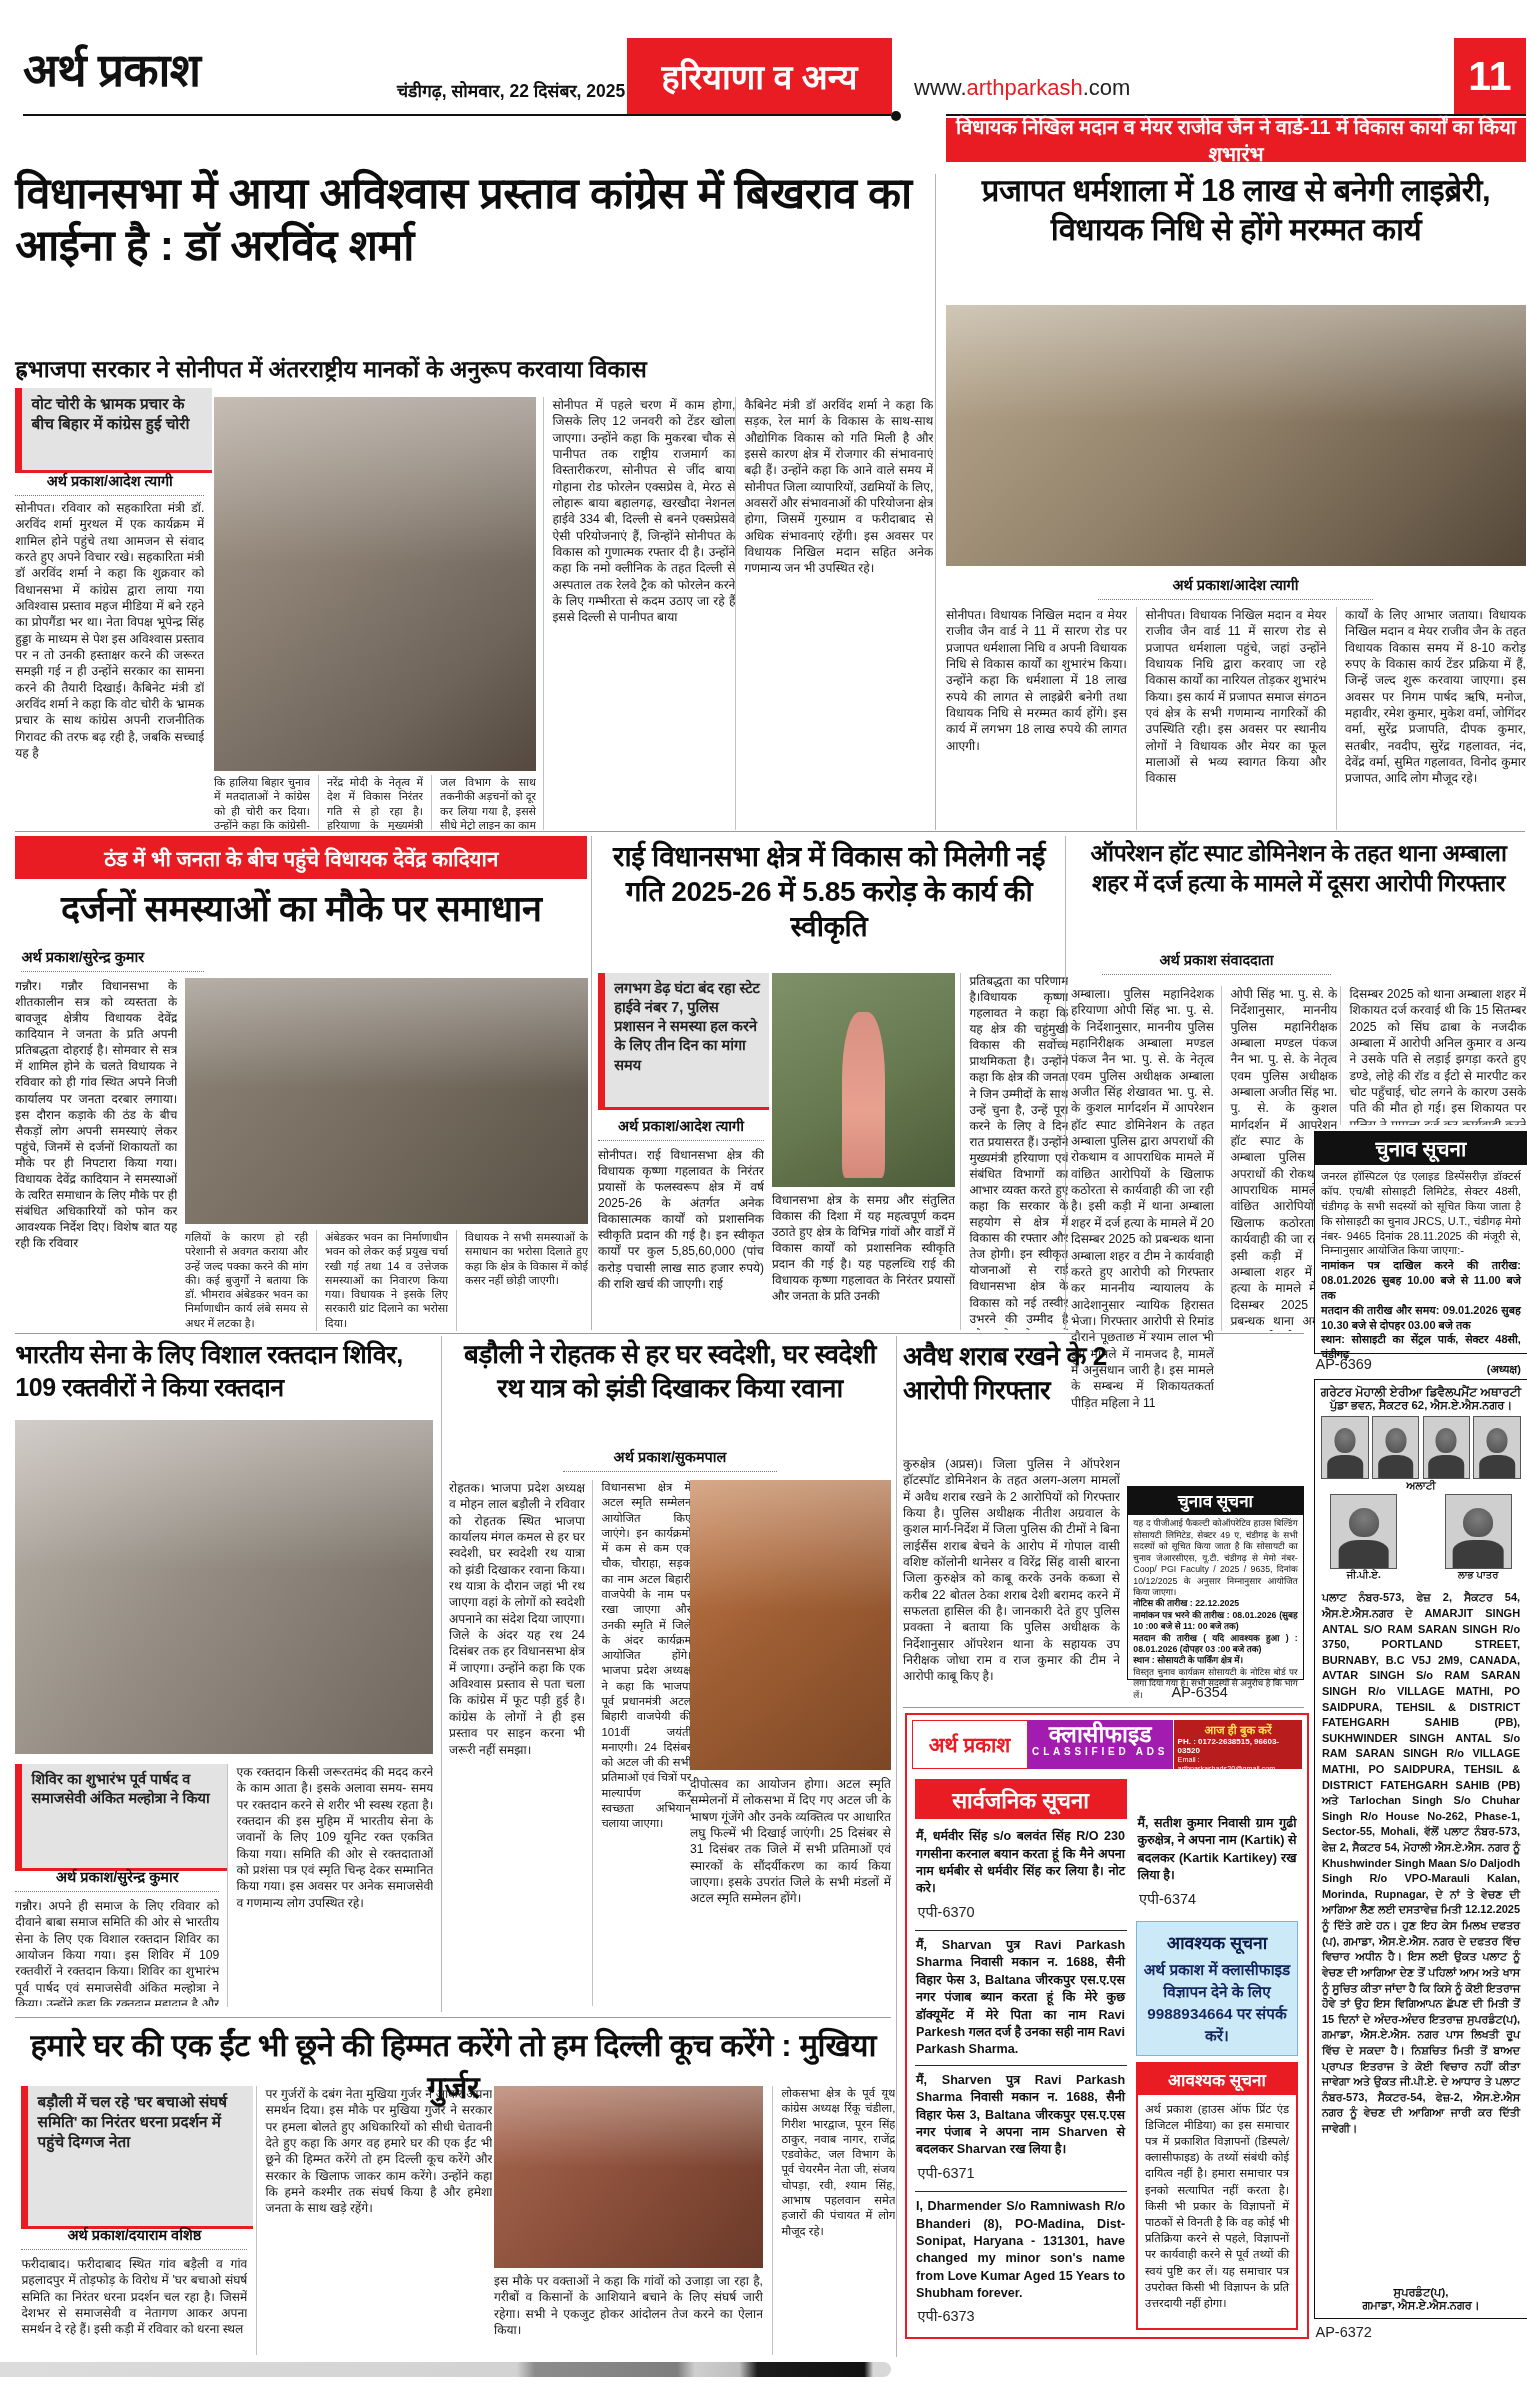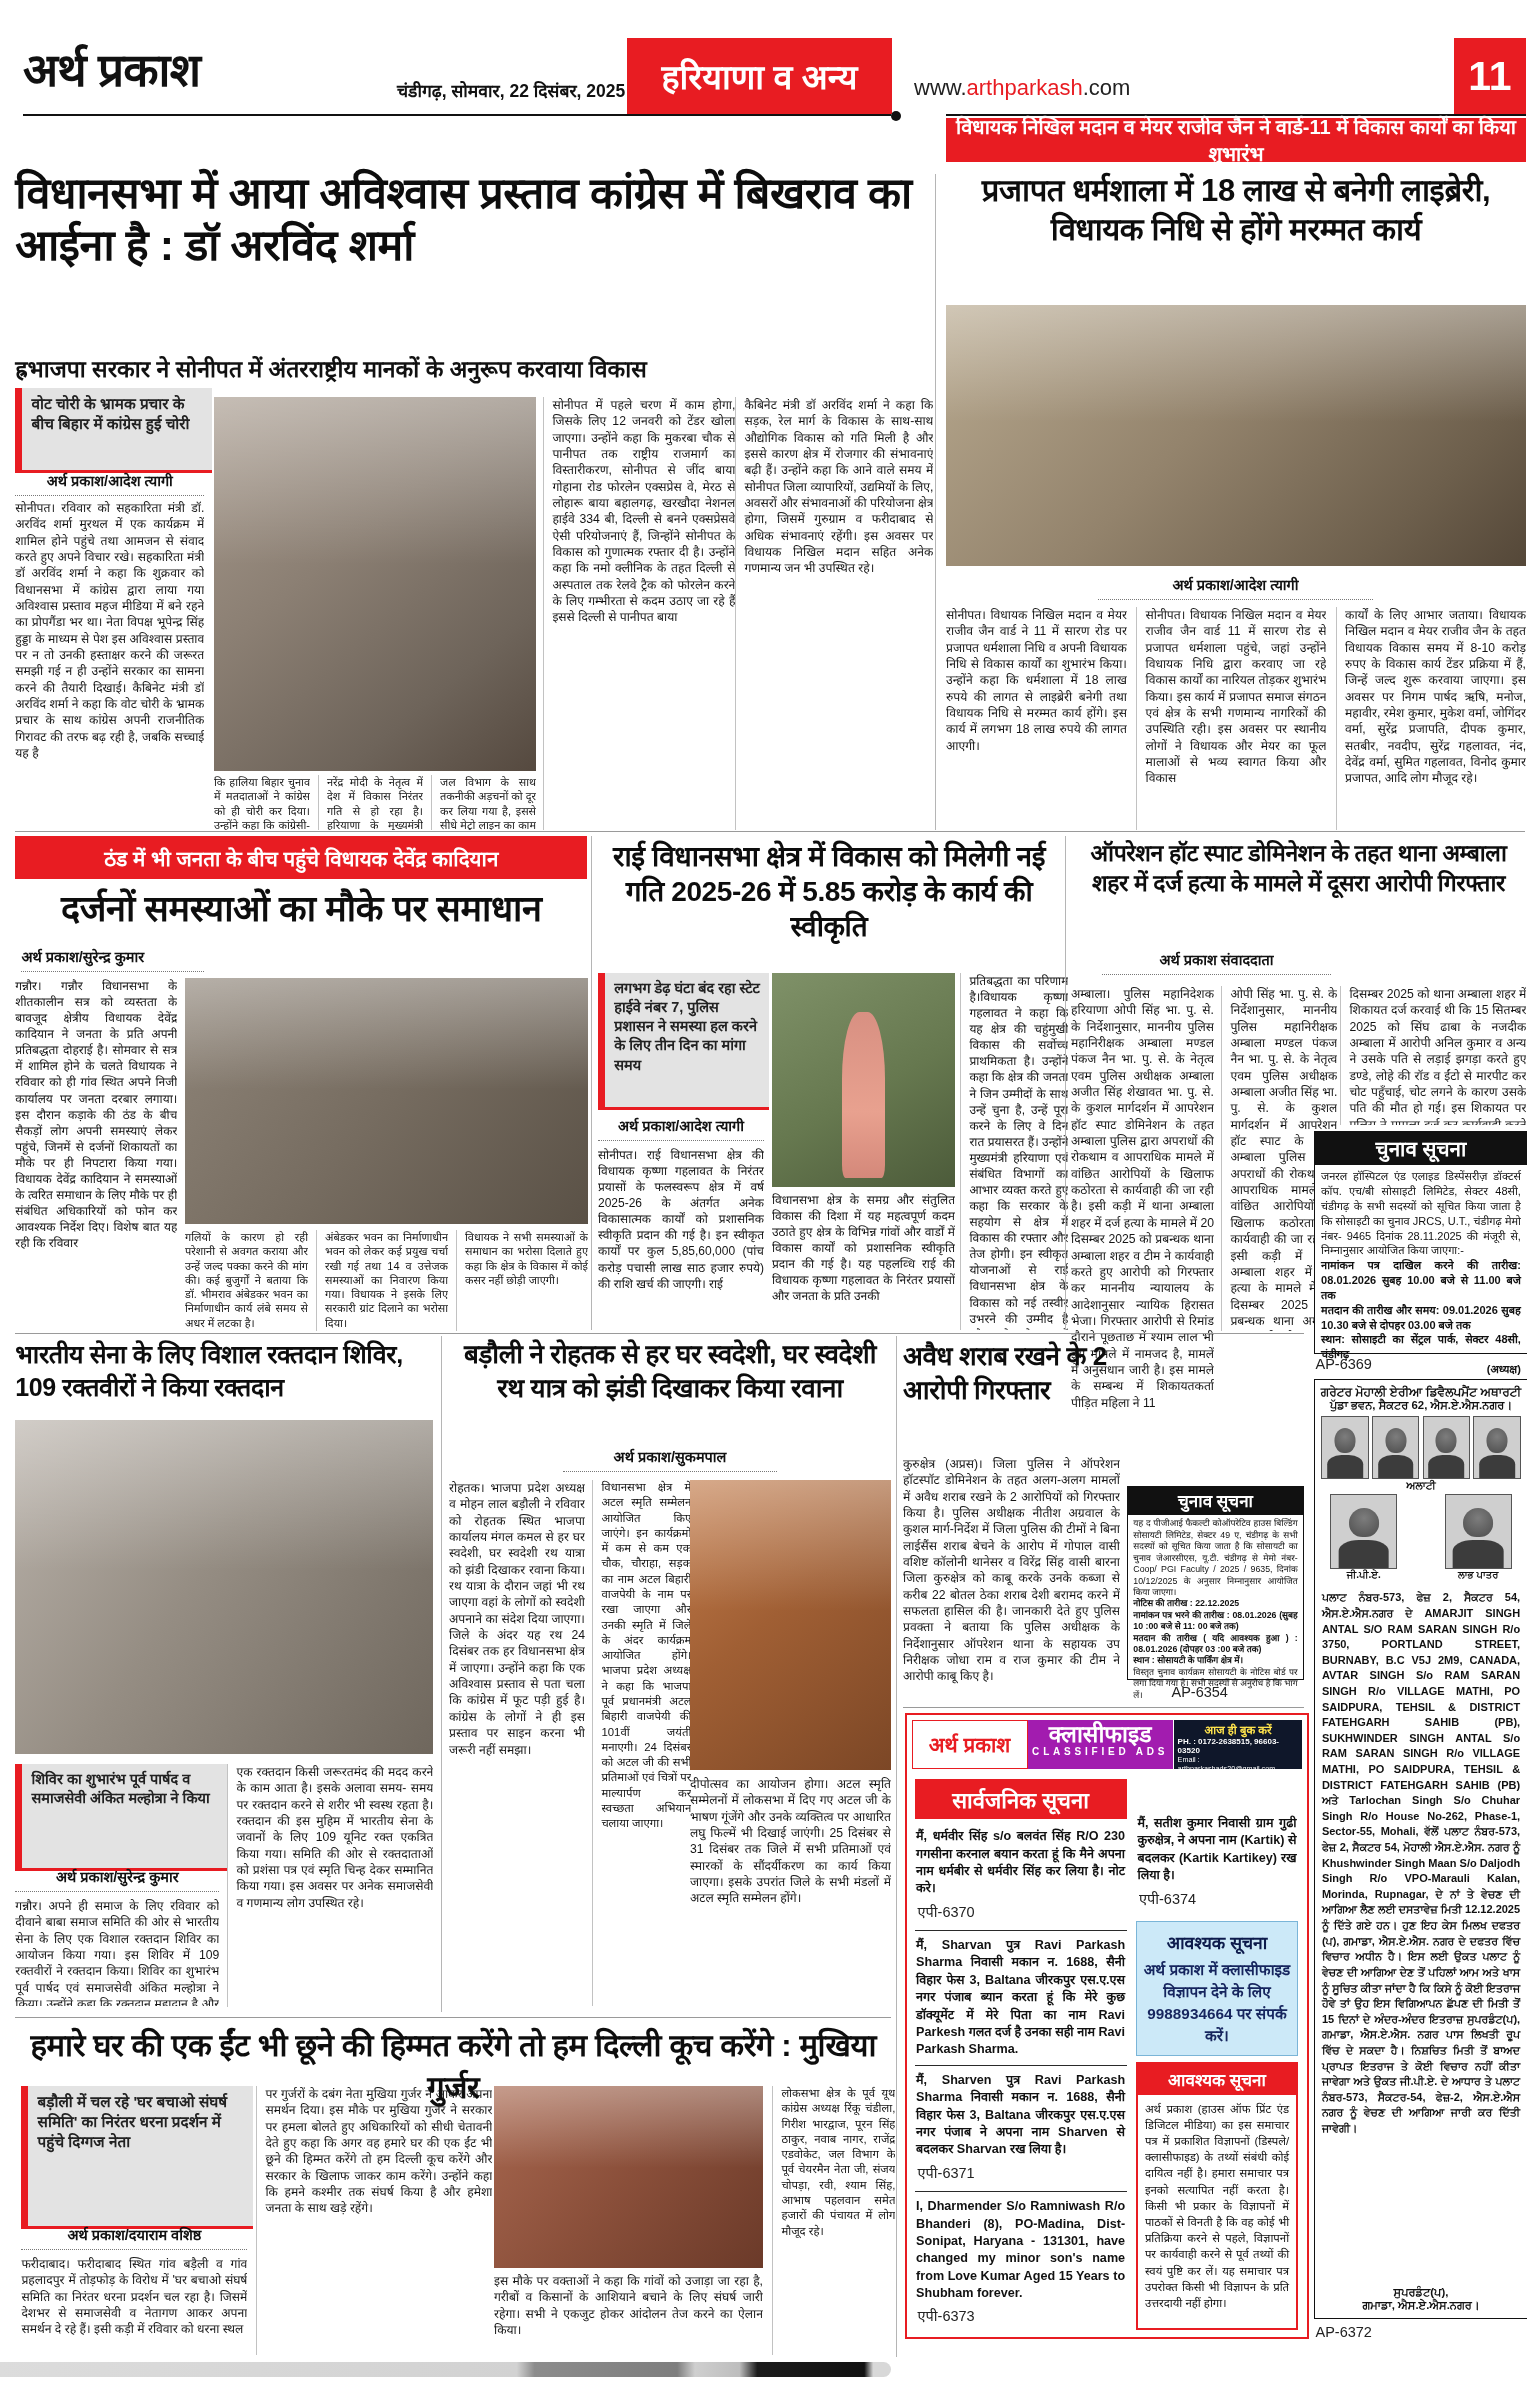--- a/index.html
+++ b/index.html
@@ -192,21 +192,21 @@
 
   <div class="abs hrule" style="left:903px;top:1707px;width:401px;"></div>
 
   <div class="abs" style="left:905px;top:1713px;width:400px;height:622px;border:2.3px solid #e81c22;background:#fff;">
     <div style="display:flex;height:49px;margin:4.6px;">
       <div style="width:114px;background:#fff;color:#e81c22;font-weight:900;font-size:20.6px;display:flex;align-items:center;justify-content:center;border:1.5px solid #e81c22;">अर्थ प्रकाश</div>
       <div style="flex:1;background:#a21caf;color:#fff;text-align:center;padding-top:3.1px;">
         <div style="font-size:23px;font-weight:900;line-height:1;">क्लासीफाइड</div>
         <div style="font-size:10px;letter-spacing:3.8px;font-weight:700;">CLASSIFIED ADS</div>
       </div>
-      <div style="width:121px;background:#0f172a;color:#fff;border-left:1.5px solid #fff;padding:2.3px 3.8px;">
+      <div style="width:121px;background:#b91c1c;color:#fff;border-left:1.5px solid #fff;padding:2.3px 3.8px;">
         <div style="color:#ffe34d;font-weight:800;font-size:11.4px;text-align:center;">आज ही बुक करें</div>
         <div style="font-size:8px;font-weight:700;">PH. : 0172-2638515, 96603-03520</div>
         <div style="font-size:7.2px;">Email : arthparkashads20@gmail.com</div>
       </div>
     </div>
 
     <div style="position:absolute;left:7.6px;top:64px;width:212px;">
       <div class="banner" style="height:40px;font-size:22px;margin-bottom:3.1px;">सार्वजनिक सूचना</div>
       <div class="clsf-ad">
         <div class="clsf-text">मैं, धर्मवीर सिंह s/o बलवंत सिंह R/O 230 गगसीना करनाल बयान करता हूं कि मैने अपना नाम धर्मबीर से धर्मवीर सिंह कर लिया है। नोट करे।</div>

